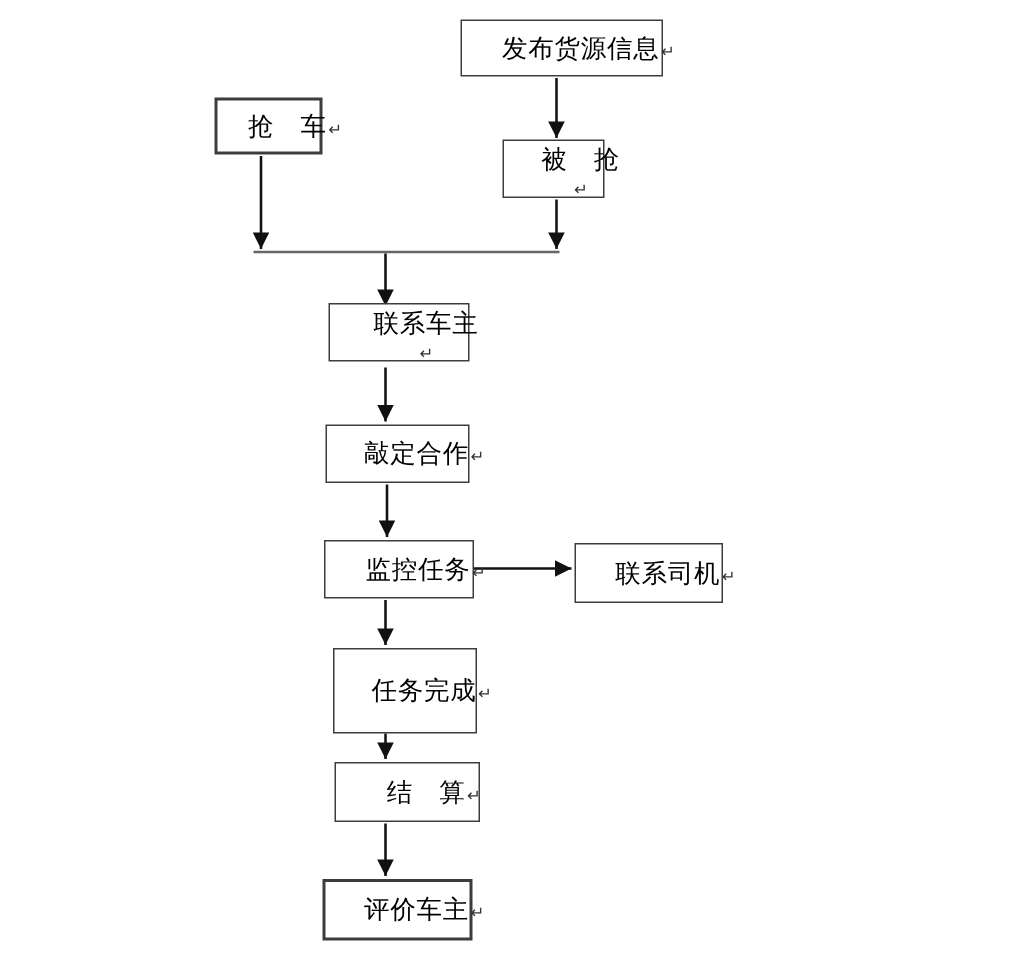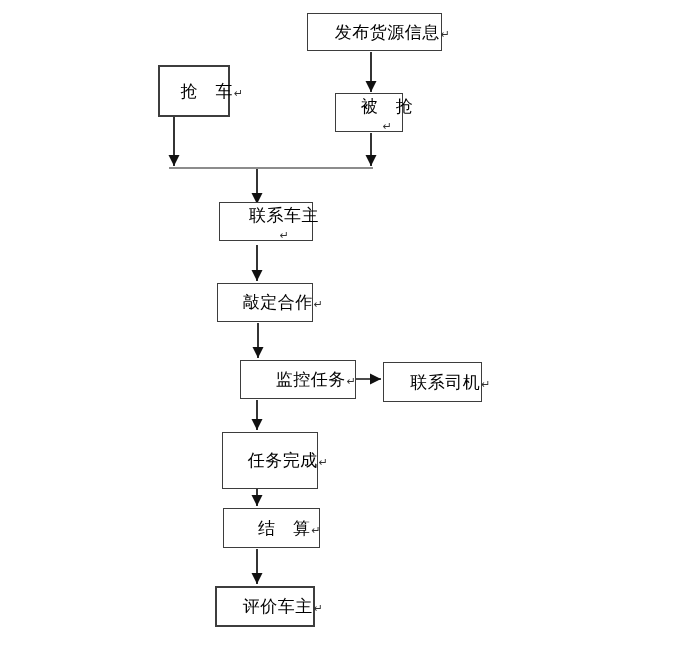--- a/index.html
+++ b/index.html
@@ -36,25 +36,25 @@
     white-space: nowrap;
     padding-left: 36px;
   }
   .node .pmark {
     font-size: 11px;
     color: #333333;
     margin-left: 1px;
     transform: translateY(2px);
   }
   .node-publish        { left: 307px; top: 13px;  width: 135px; height: 38px; }
-  .node-grab           { left: 143px; top: 65px;  width: 72px;  height: 52px; border-width: 2px; margin-left: 15px; }
+  .node-grab           { left: 143px; top: 65px;  width: 72px;  height: 38px; border-width: 2px; }
   .node-grabbed        { left: 335px; top: 93px;  width: 68px;  height: 39px; flex-direction: column; }
   .node-contact-owner  { left: 219px; top: 202px; width: 94px;  height: 39px; flex-direction: column; }
   .node-finalize       { left: 217px; top: 283px; width: 96px;  height: 39px; }
-  .node-monitor        { left: 216px; top: 360px; width: 116px;  height: 39px; margin-left: 24px; }
+  .node-monitor        { left: 216px; top: 360px; width: 100px;  height: 39px; }
   .node-contact-driver { left: 383px; top: 362px; width: 99px;  height: 40px; }
   .node-complete       { left: 222px; top: 432px; width: 96px;  height: 57px; }
   .node-settle         { left: 223px; top: 508px; width: 97px;  height: 40px; }
   .node-evaluate       { left: 215px; top: 586px; width: 100px; height: 41px; border-width: 2px; }
 </style>
 </head>
 <body>
 
 <div class="canvas">
 

